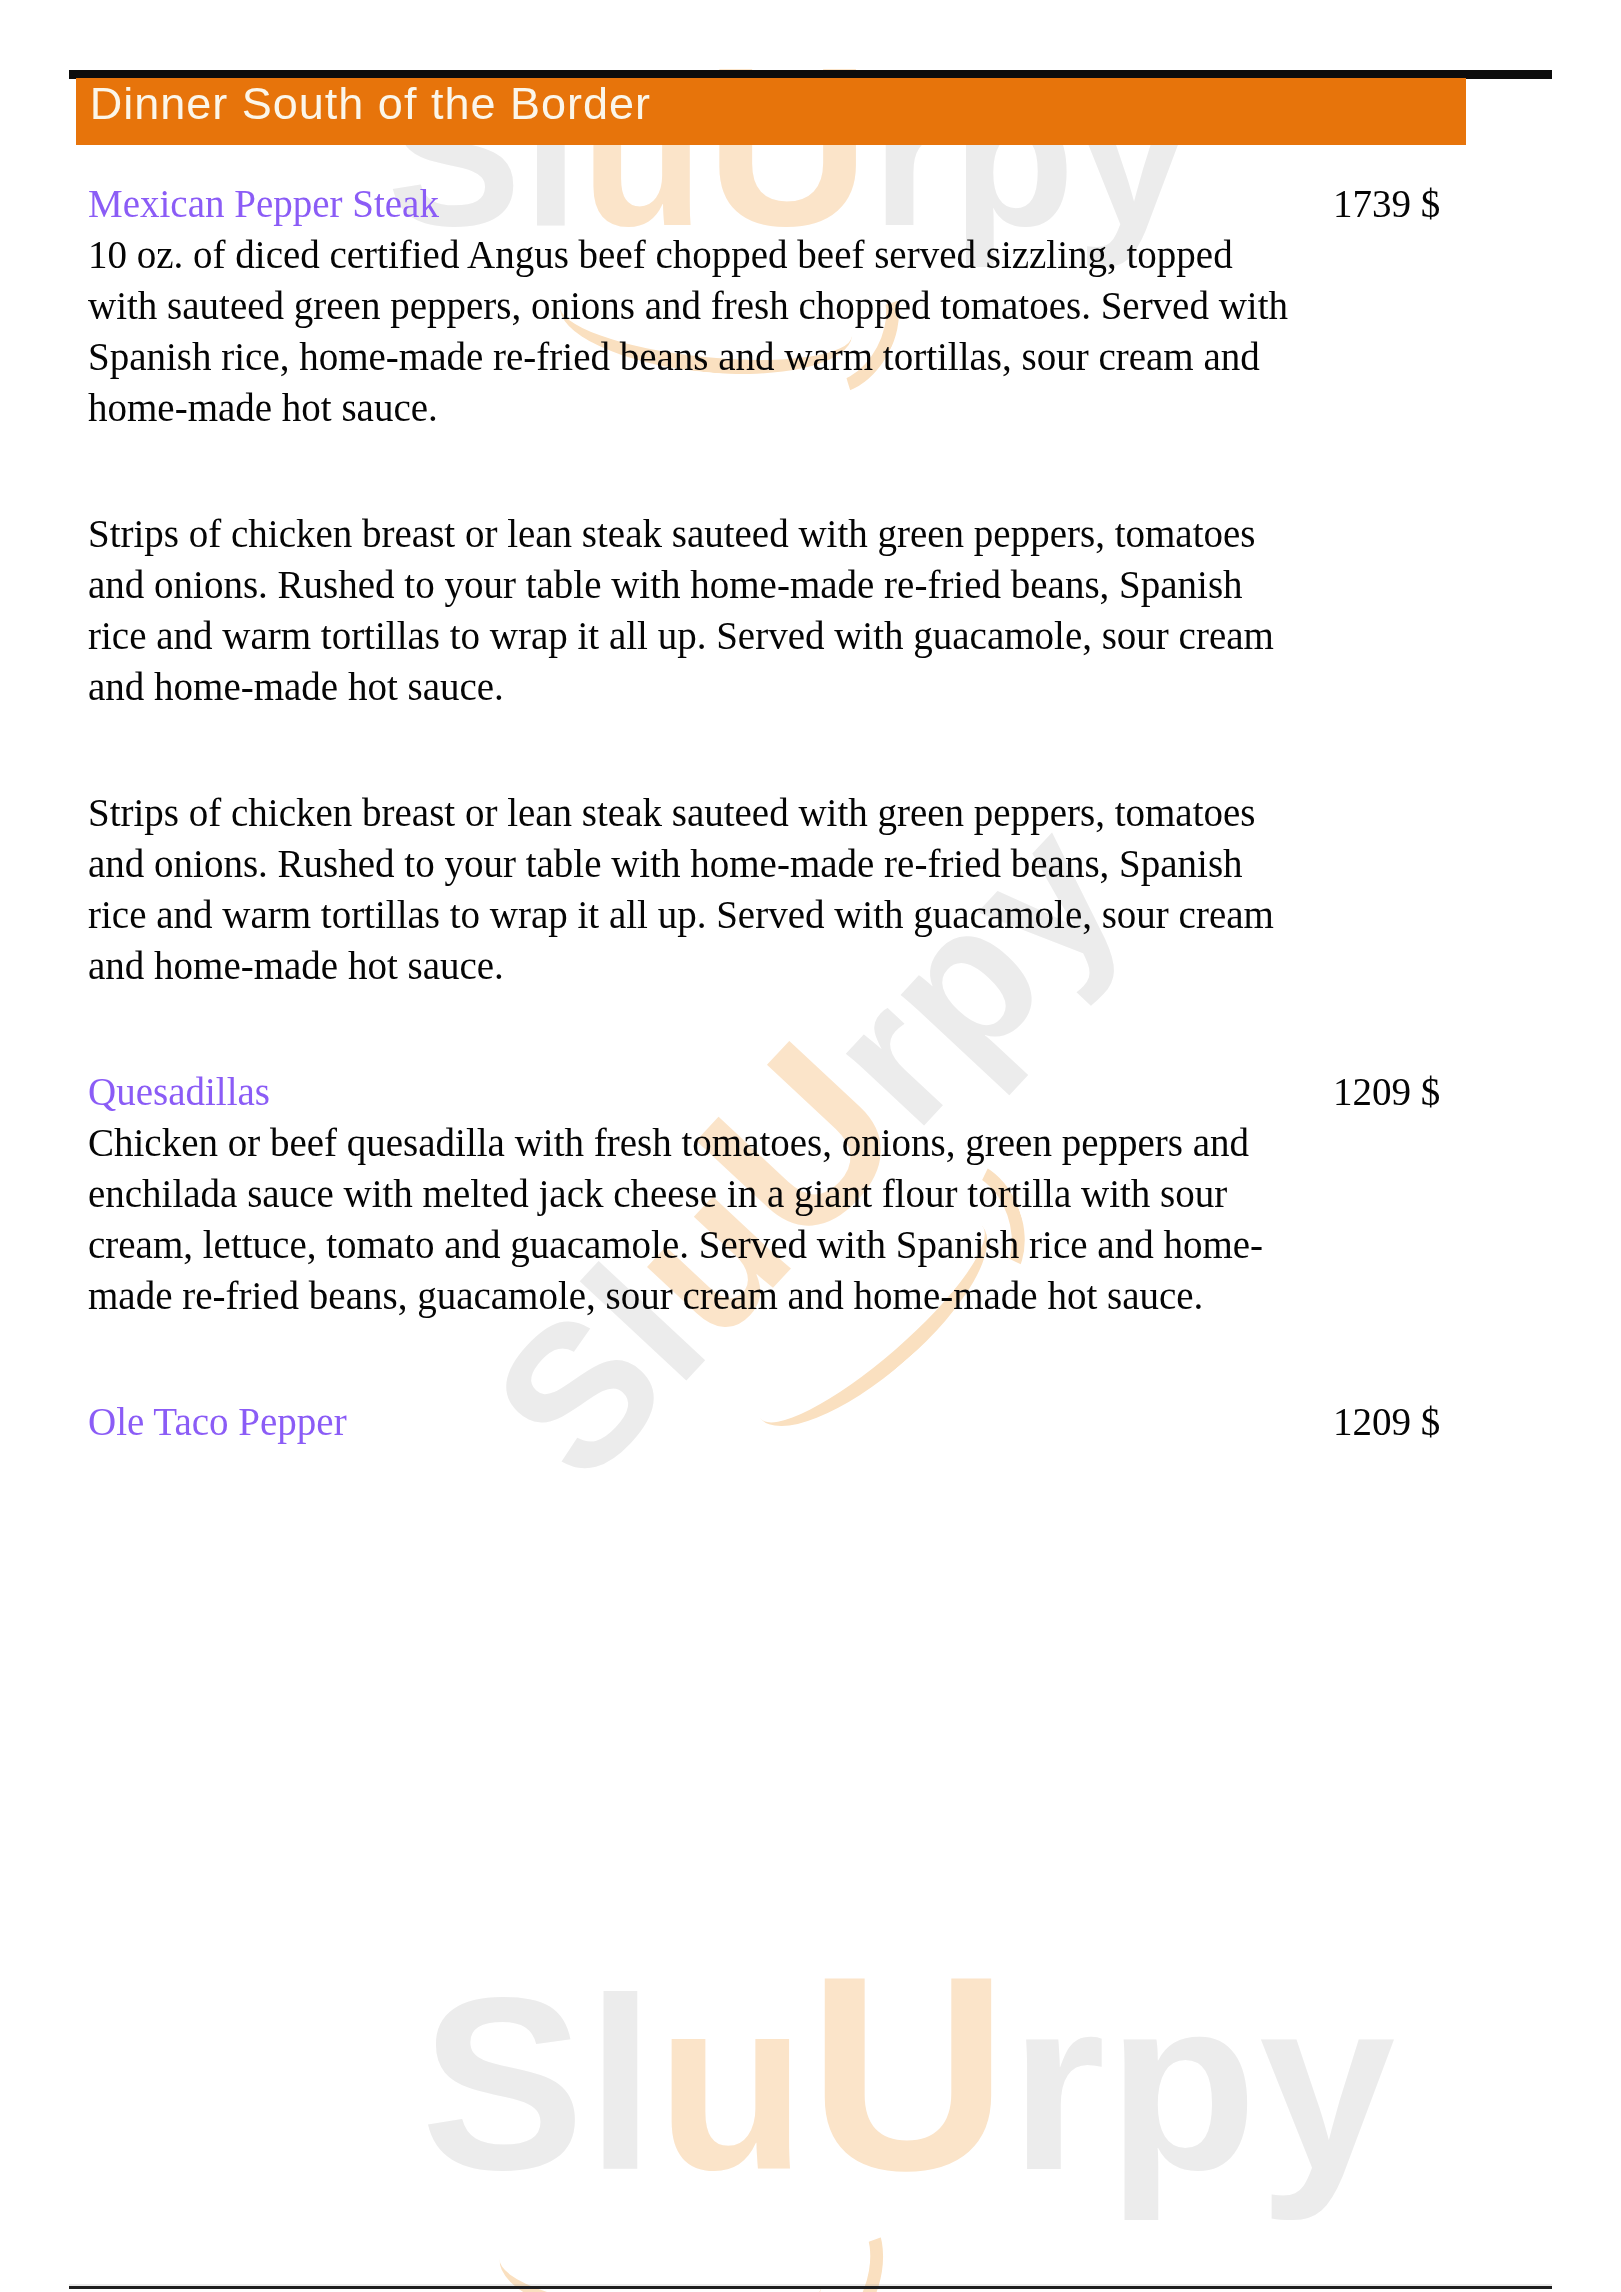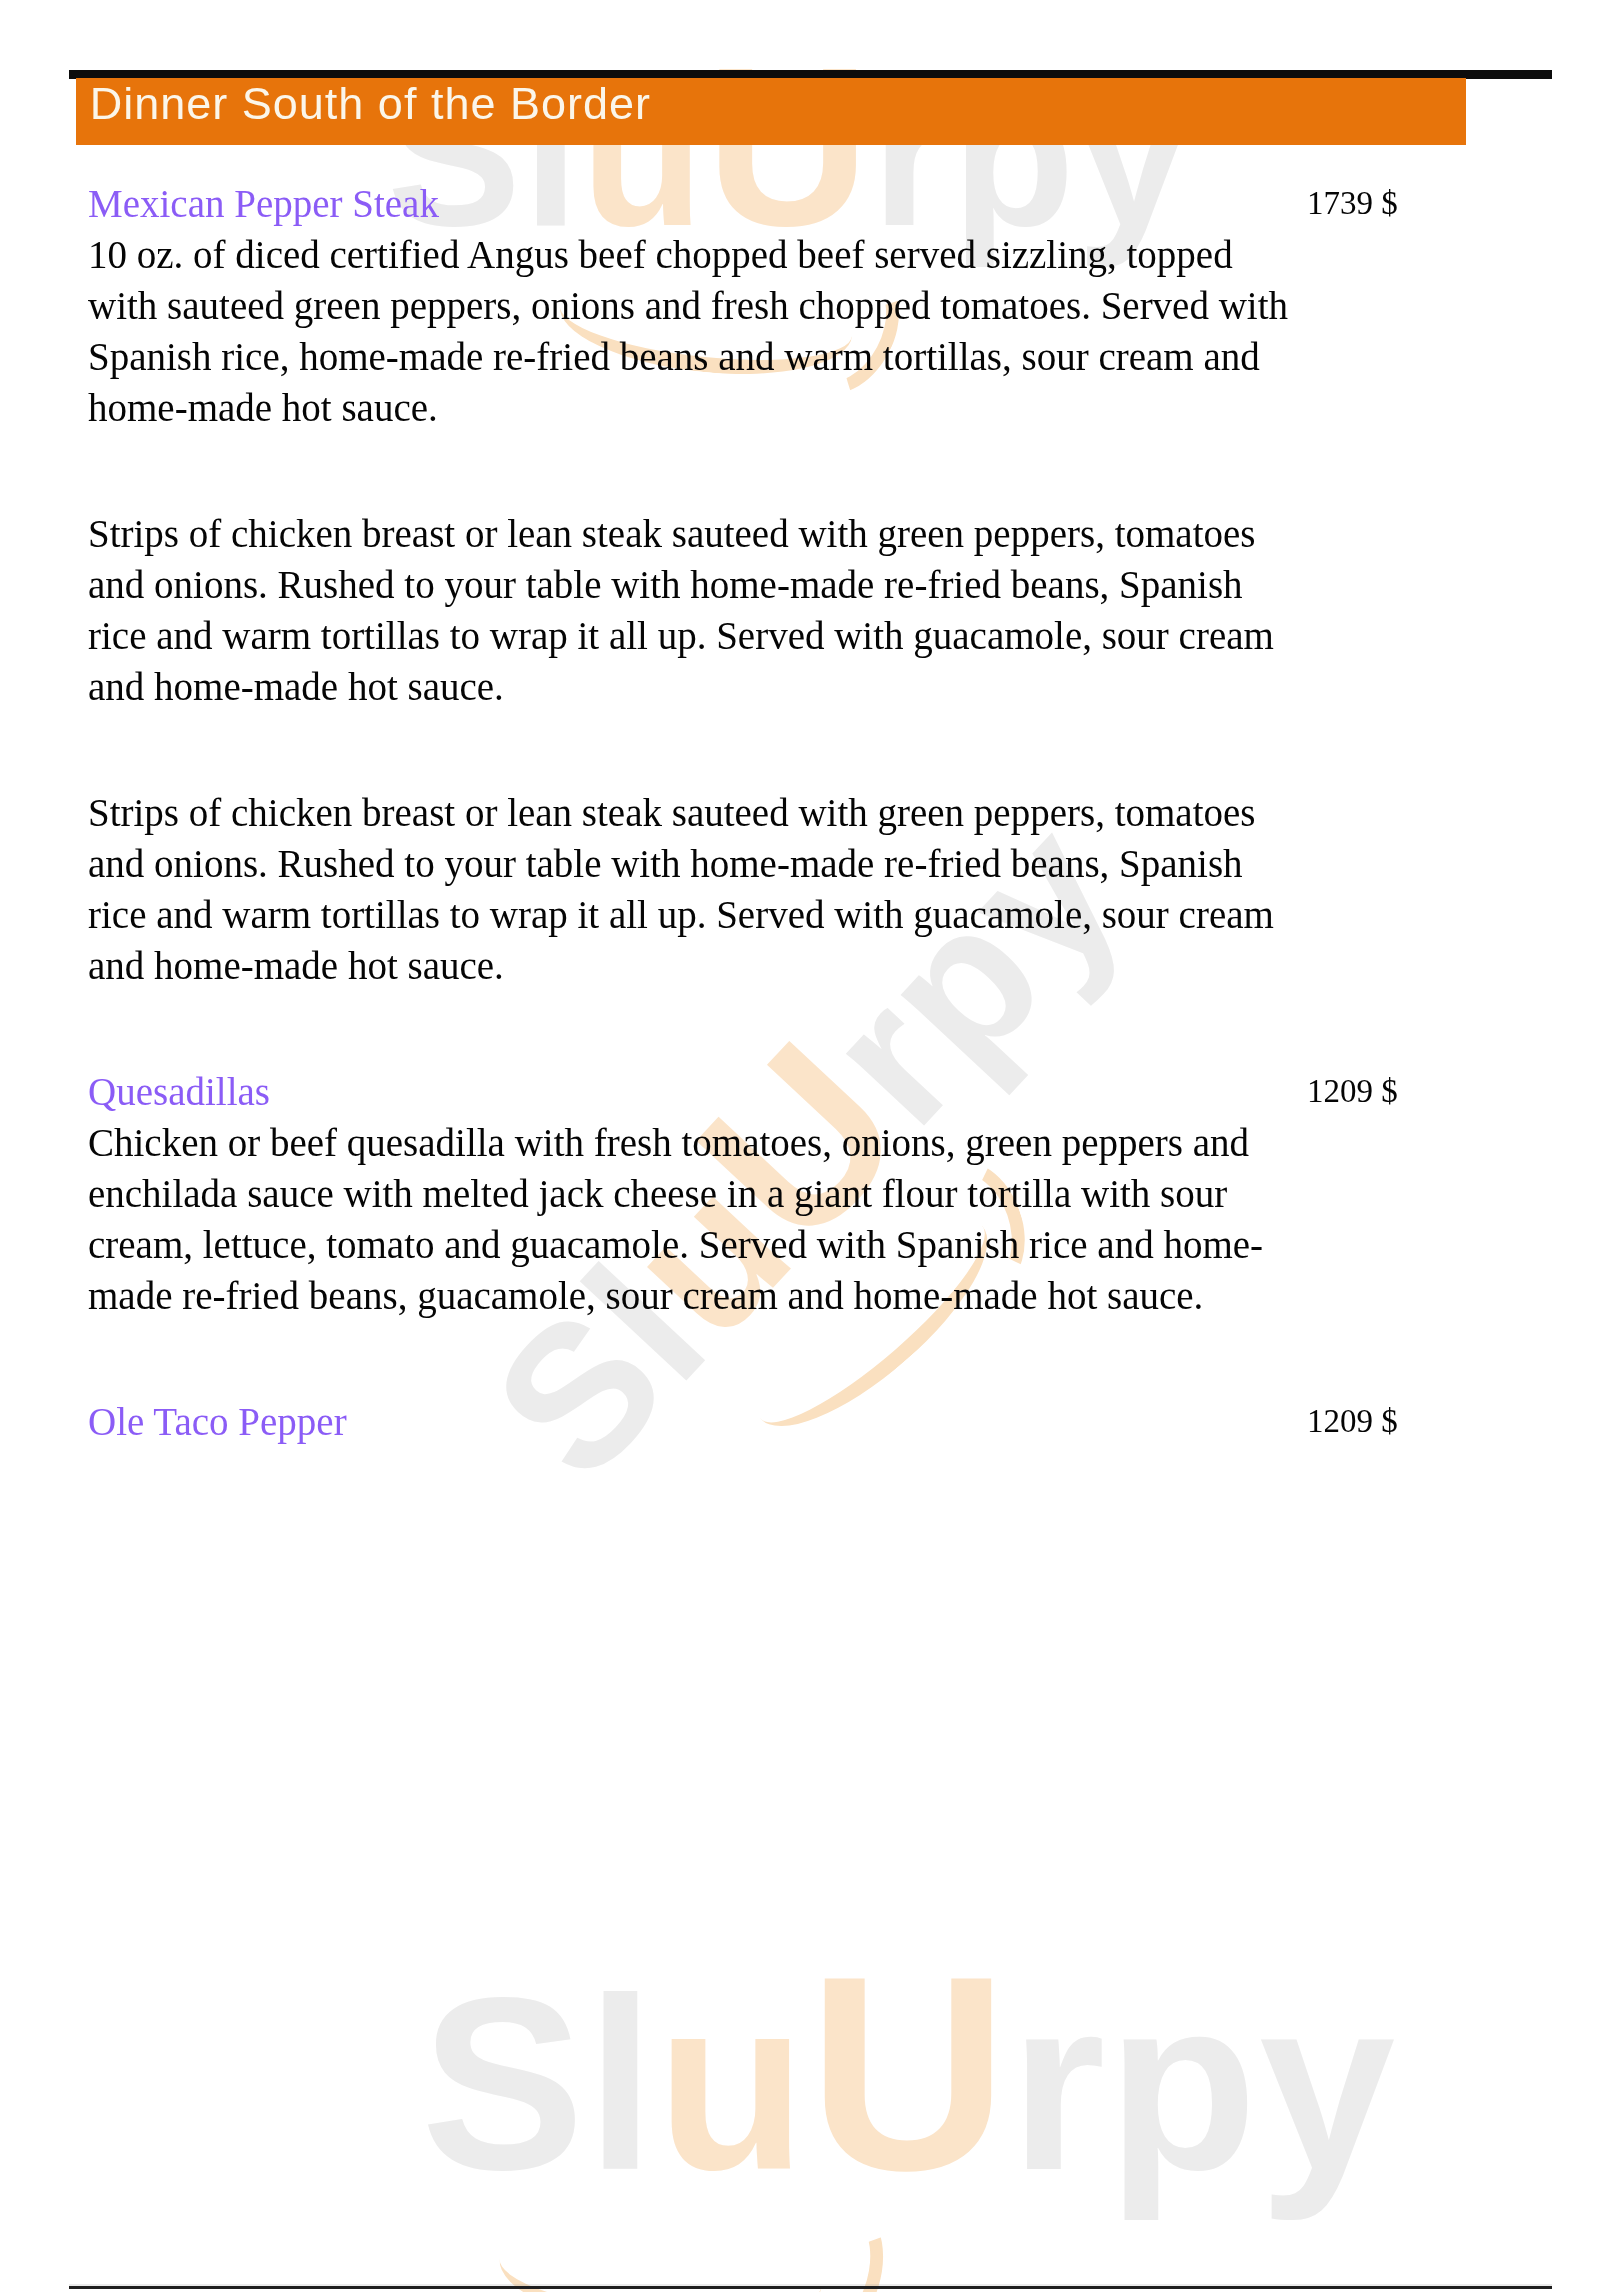--- a/index.html
+++ b/index.html
@@ -31,21 +31,21 @@
   .top-rule{position:absolute;left:69px;top:70px;width:1483px;height:8.8px;background:#0c0c0c;z-index:2;}
   .header-bar{position:absolute;left:76px;top:78px;width:1390px;height:67px;background:#e7740b;
               z-index:2;display:flex;}
   .header-title{font-family:"Liberation Sans", sans-serif;font-size:45px;color:#fbf6ea;
                 padding-left:13.7px;letter-spacing:1px;}
   
   .content{position:absolute;left:88px;top:178px;width:1470px;z-index:1;}
   .item{margin:0 0 75px 0;}
   .name-row{position:relative;width:100%;height:51px;line-height:51px;}
   .item-name{font-size:39px;color:#8b5cf6;}
-  .item-price{position:absolute;left:1219px;top:0;font-size:33px;color:#050505;}
+  .item-price{position:absolute;left:1245px;top:0;font-size:39px;color:#050505;}
   .item-desc{margin:0;width:1201px;font-size:39px;line-height:51px;color:#050505;}
   
   .bottom-rule{position:absolute;left:69px;top:2286px;width:1483px;height:2.9px;background:#1f1f1f;
                box-shadow:0 -2px 0 #9a9a9a33;z-index:2;}
 </style>
 </head>
 <body>
 
 <div class="wm wm-top">
   <div class="wm-text"><span class="g">Sl</span><span class="o">u</span><span class="o u2">U</span><span class="g">rpy</span></div>

